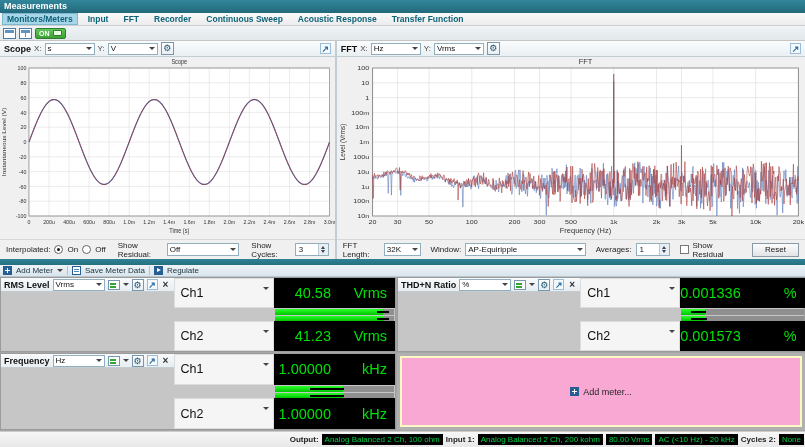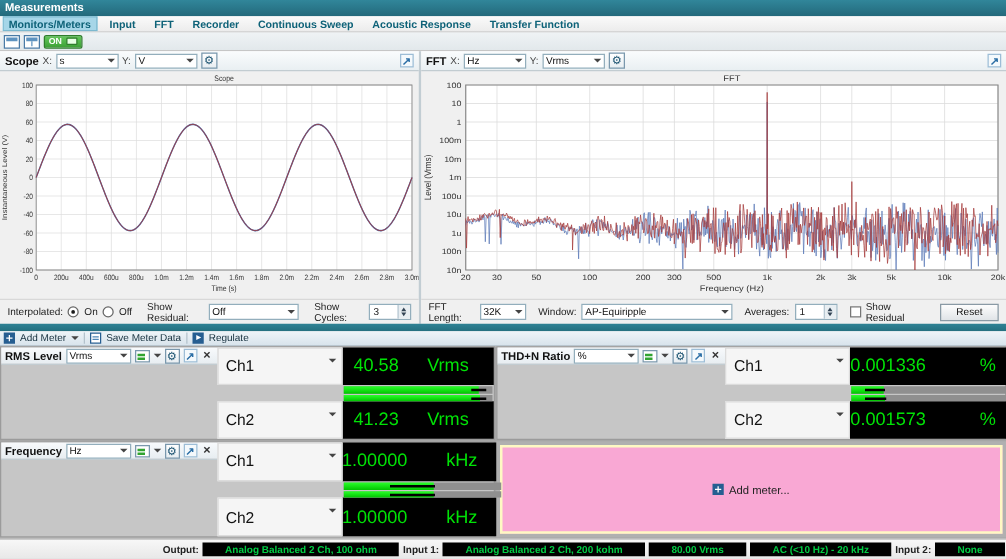--- a/index.html
+++ b/index.html
@@ -87,35 +87,35 @@
   .meter-dd { width:52px; }
   .mini-meter-icon { width:12px; height:10px; border:1px solid #7a98ad; background:#fff; position:relative; }
   .mini-meter-icon::before { content:""; position:absolute; left:1px; right:3px; top:2px; height:2px;
     background:#31a431; box-shadow:0 3px 0 #31a431; }
   .close-btn { color:#333; font-size:10px; line-height:10px; width:10px; text-align:center; font-weight:bold; }
   .meter-body { flex:1; display:flex; flex-direction:column; padding-top:0; }
   .ch-row { height:38px; display:flex; }
   .ch-label { width:100px; background:#f5f5f5; border:1px solid #dcdcdc; font-size:12.5px; color:#111;
     display:flex; align-items:center; padding-left:6px; position:relative; flex:none; }
   .ch-label .caret { position:absolute; right:4px; top:8px; }
-  .ch-display { flex:1; background:#000; color:#00e206; display:flex; align-items:center; font-size:14.5px; padding-right:20px; }
+  .ch-display { flex:1; background:#000; color:#00e206; display:flex; align-items:center; font-size:14.5px; padding-right:8px; }
   .ch-value { flex:1; text-align:right; }
   .ch-unit { width:56px; text-align:right; }
   .bar-strip { height:7px; margin:1px 1px 0 101px; background:#8f8f8f; position:relative; }
   .bar-fill { position:absolute; left:0; top:0; bottom:0; background:linear-gradient(#2aff2a,#00c400); }
   .bar-peak { position:absolute; top:2px; height:2px; background:#000; }
   .placeholder-cell { background:#b0b0b0; display:flex; }
   .add-meter-box { flex:1; margin:3px; border:2px solid #fef9c3; background:#f9a8d4;
     display:flex; align-items:center; justify-content:center; gap:4px; font-size:9px; color:#222; }
 
   
   .statusbar { flex:1; background:linear-gradient(#f7f7f7,#e8e8e8); border-top:1px solid #cccccc;
     display:flex; align-items:center; justify-content:flex-end; gap:3px; font-size:8px;
     color:#111; padding-right:1px; overflow:hidden; white-space:nowrap; }
-  .badge { background:#000; color:#00cc44; padding:1px 18px; flex:none;font-weight:bold; }
+  .badge { background:#000; color:#00cc44; padding:1px 3px; flex:none; }
   .sb-label { font-weight:bold; color:#222; flex:none; }
 </style>
 </head>
 <body>
 
 <div class="app">
 
   <div class="titlebar">Measurements</div>
 
   <div class="menubar">
@@ -502,16 +502,16 @@
     </div>
   </div>
 
   <div class="statusbar">
     <span class="sb-label">Output:</span>
     <span class="badge">Analog Balanced 2 Ch, 100 ohm</span>
     <span class="sb-label">Input 1:</span>
     <span class="badge">Analog Balanced 2 Ch, 200 kohm</span>
     <span class="badge">80.00 Vrms</span>
     <span class="badge">AC (&lt;10 Hz) - 20 kHz</span>
-    <span class="sb-label">Input 2:</span>
+    <span class="sb-label">Cycles 2:</span>
     <span class="badge">None</span>
   </div>
 </div>
 
 </body></html>

